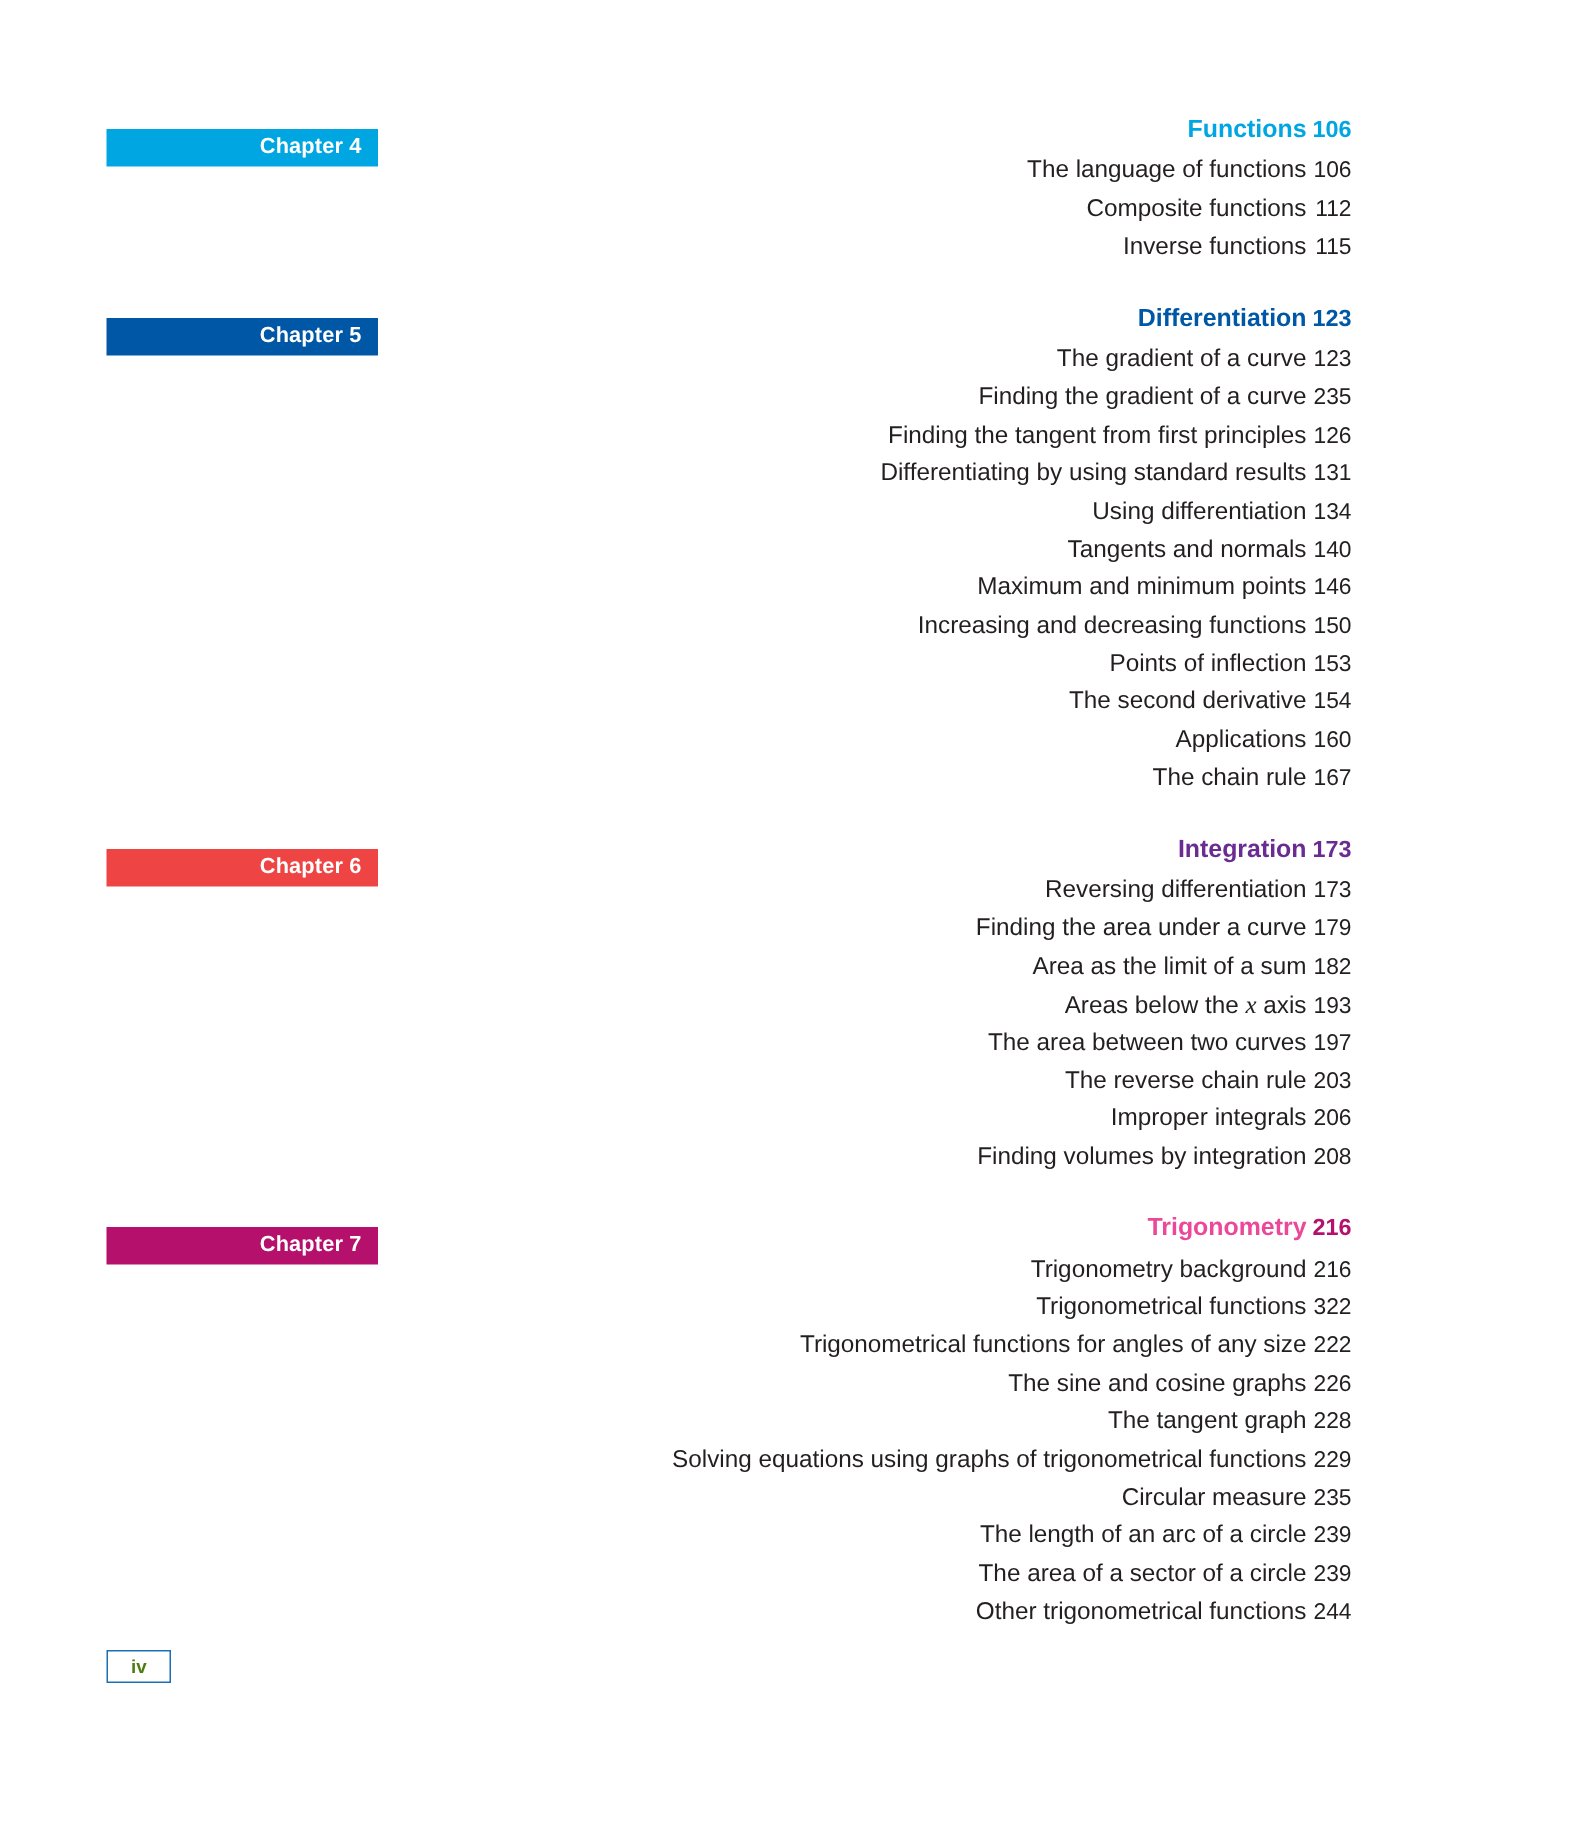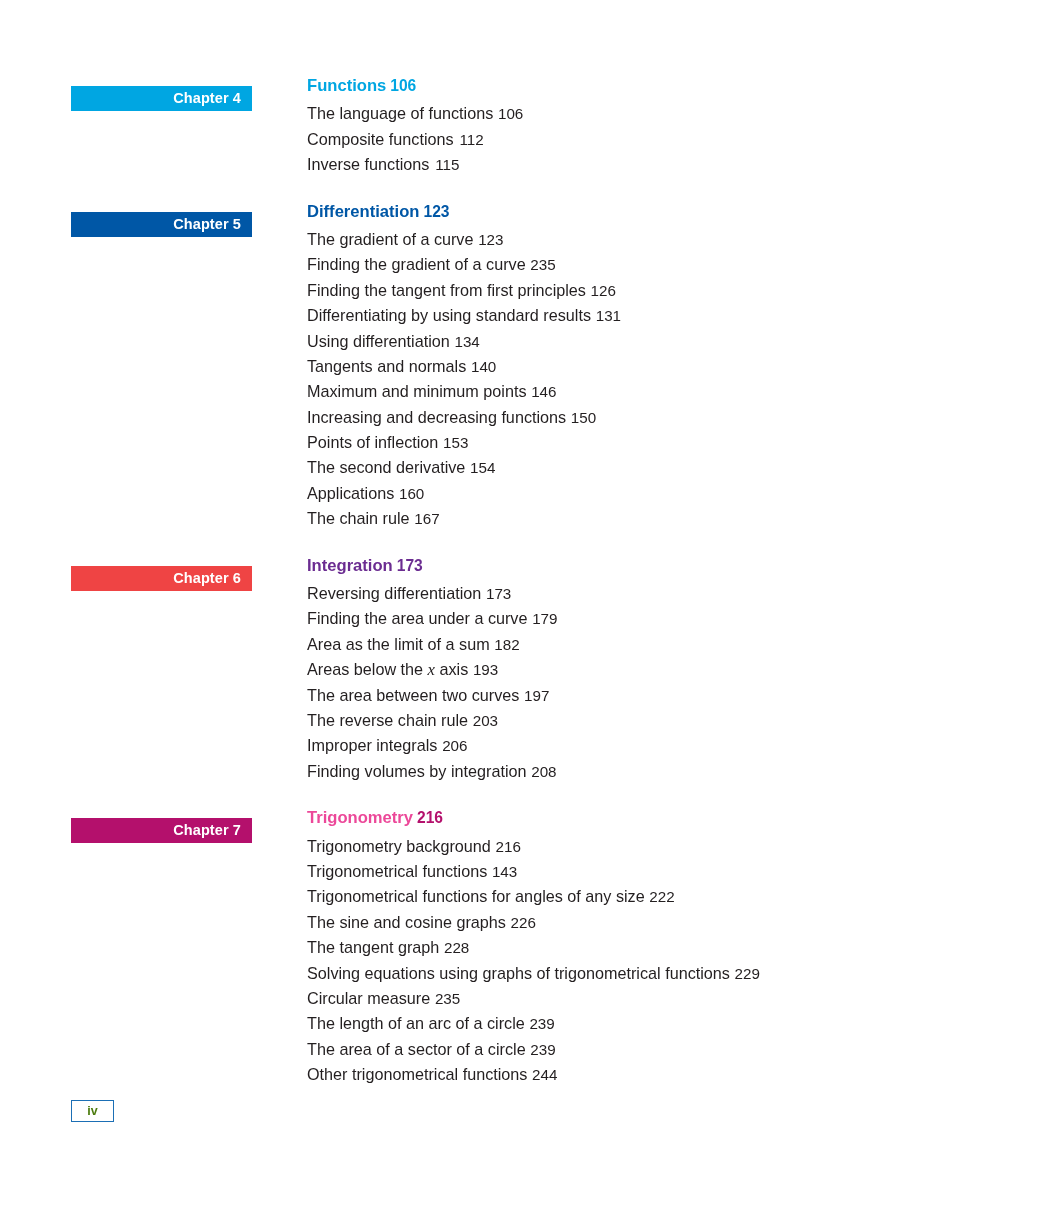--- a/index.html
+++ b/index.html
@@ -45,21 +45,21 @@
     font-size: 14.5px;
     font-weight: bold;
     letter-spacing: 0.1px;
   }
   .entries {
     margin-left: 236px;
     width: 594px;
   }
   .row {
     display: flex;
-    justify-content: flex-start;
+    justify-content: flex-end;
     align-items: baseline;
     height: 25.4px;
   }
   .row .title {
     font-size: 16.2px;
     white-space: nowrap;
   }
   .row .page-num {
     font-size: 15.2px;
     text-align: right;
@@ -230,21 +230,21 @@
           <div class="row head">
             <span class="title" style="color: #ec4899;">Trigonometry</span>
             <span class="page-num" style="color: rgb(180, 16, 108);">216</span>
           </div>
           <div class="row sub">
             <span class="title">Trigonometry background</span>
             <span class="page-num">216</span>
           </div>
           <div class="row sub">
             <span class="title">Trigonometrical functions</span>
-            <span class="page-num">143</span>
+            <span class="page-num">322</span>
           </div>
           <div class="row sub">
             <span class="title">Trigonometrical functions for angles of any size</span>
             <span class="page-num">222</span>
           </div>
           <div class="row sub">
             <span class="title">The sine and cosine graphs</span>
             <span class="page-num">226</span>
           </div>
           <div class="row sub">

